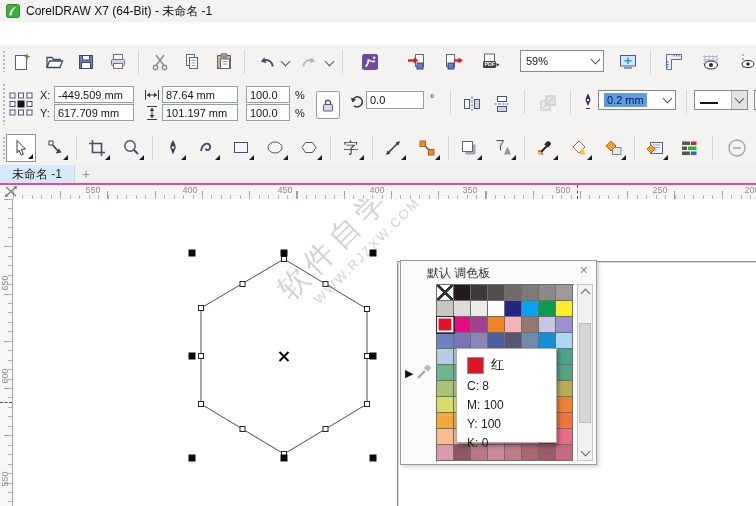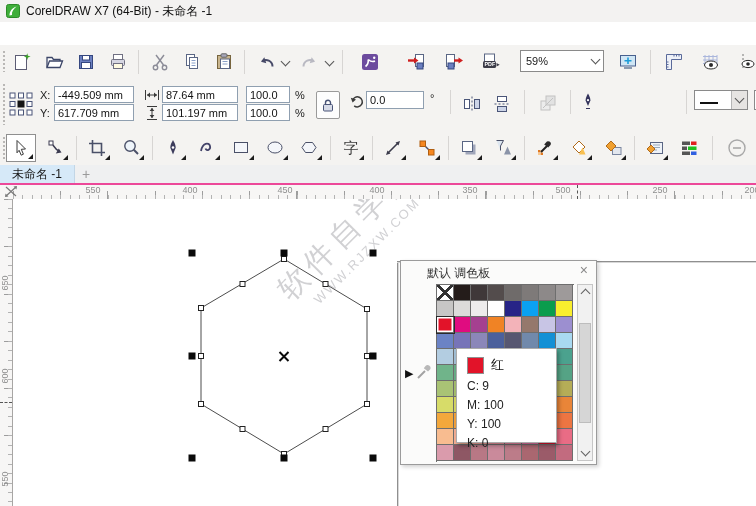--- a/index.html
+++ b/index.html
@@ -333,20 +333,26 @@
           <rect x="9" y="4" width="9" height="9" fill="#e2e2e2" stroke="#c2c2c2"></rect>
           <path d="M6 16 L16 6" stroke="#c2c2c2"></path>
         </svg>
     </div>
     <div class="sep" style="left:570px;top:12px"></div>
     <svg style="position:absolute;left:580px;top:14px" width="16" height="20">
         <path d="M8 1.5 C9.6 4.2 10.4 6.2 10.4 8.4 L8 14 L5.6 8.4 C5.6 6.2 6.4 4.2 8 1.5 Z" fill="#34345c"></path>
         <circle cx="8" cy="8.2" r="1.1" fill="#fff"></circle>
         <path d="M6 16.5 h4" stroke="#34345c"></path>
       </svg>
+    <div class="combo" style="left:598px;top:12px;width:78px;height:20px">
+      <span class="cval"><span class="hl">0.2 mm</span></span>
+      <span class="cbtn">
+          <span class="chev"></span>
+        </span>
+    </div>
     <div class="sep" style="left:686px;top:12px"></div>
     <div class="combo" style="left:694px;top:12px;width:54px;height:20px">
       <span class="cval"><span class="dashline"></span></span>
       <span class="cbtn" style="background:#e6e4e2;border-left:1px solid #b5b5b5">
           <span class="chev"></span>
         </span>
     </div>
     <div class="combo" style="left:754px;top:12px;width:40px;height:20px">
       <span class="cval"></span>
     </div>
@@ -660,19 +666,19 @@
             <span class="schevd"></span>
           </div>
       </div>
     </div>
 
     <div class="tip">
       <div class="tipname">
         <span class="tipswatch" style="background: rgb(226, 19, 41);"></span>
         <span>红</span>
       </div>
-      <div class="tipline">C: 9</div>
+      <div class="tipline">C: 8</div>
       <div class="tipline">M: 100</div>
       <div class="tipline">Y: 100</div>
       <div class="tipline">K: 0</div>
     </div>
   </div>
 </div>
 
 </body></html>

